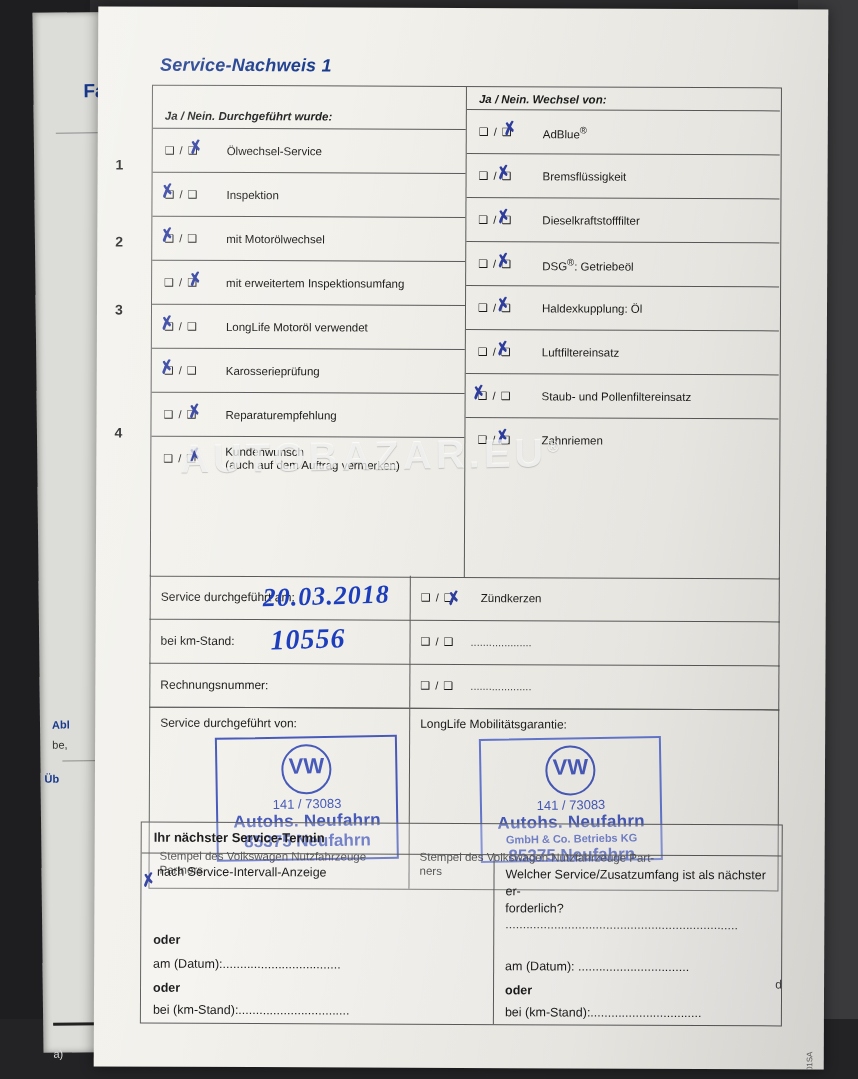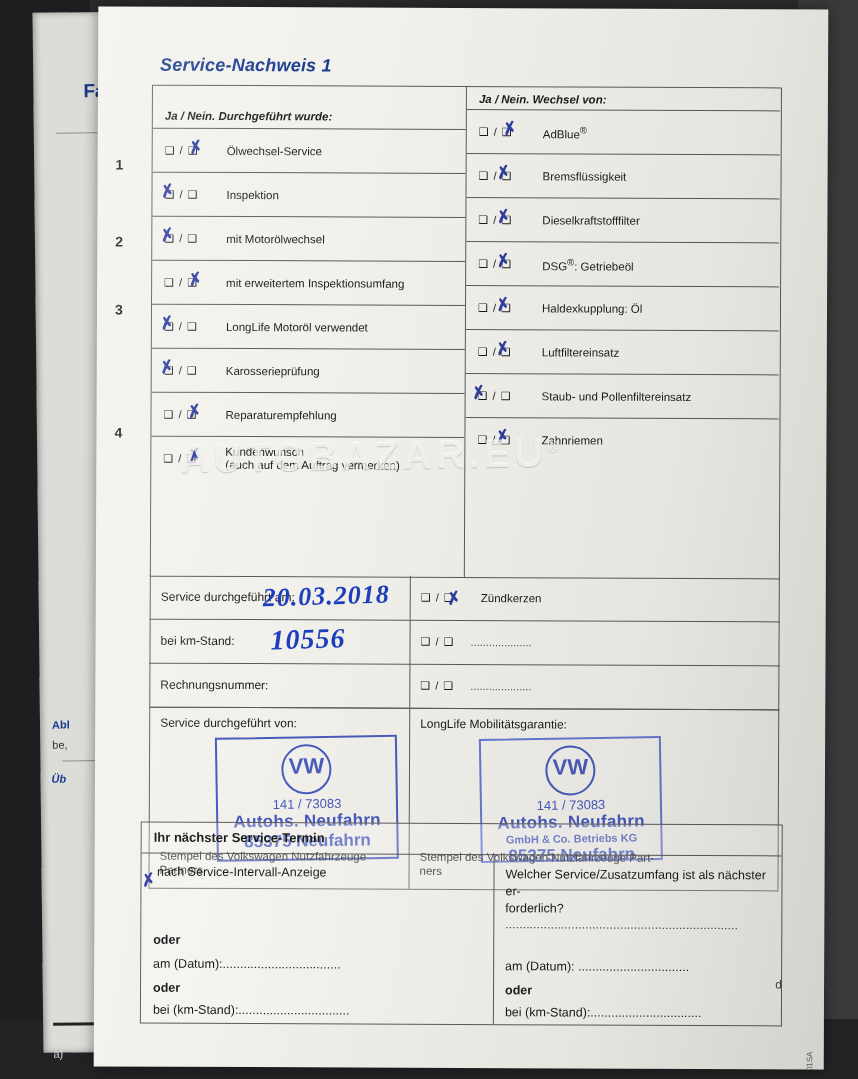--- a/index.html
+++ b/index.html
@@ -19,21 +19,21 @@
     background:#dcdcd8;
     box-shadow:2px 0 6px rgba(0,0,0,.35) inset;
     transform:rotate(-0.6deg);
   }
   .page-left .lp-title{
     position:absolute;left:50px;top:68px;font-size:19px;font-weight:bold;color:#17388c;
   }
   .page-left .lp-line{position:absolute;left:22px;width:120px;border-top:1px solid #8e8e8e;}
   .page-left .lp-t1{position:absolute;left:12px;top:706px;font-size:11px;font-weight:bold;color:#17388c;}
   .page-left .lp-t2{position:absolute;left:12px;top:726px;font-size:11px;color:#333;}
-  .page-left .lp-t3{position:absolute;left:11px;top:760px;font-size:11px;font-weight:bold;color:#17388c;font-style:italic;}
+  .page-left .lp-t3{position:absolute;left:4px;top:760px;font-size:11px;font-weight:bold;color:#17388c;}
   .page-left .lp-a{position:absolute;left:10px;top:1035px;font-size:11px;color:#ddd;}
 
   
   .page{
     position:absolute;left:96px;top:8px;width:730px;height:1060px;
     background:#f2f1ec;
     box-shadow:0 0 14px rgba(0,0,0,.45);
     transform:rotate(0.25deg);
     overflow:hidden;
   }

